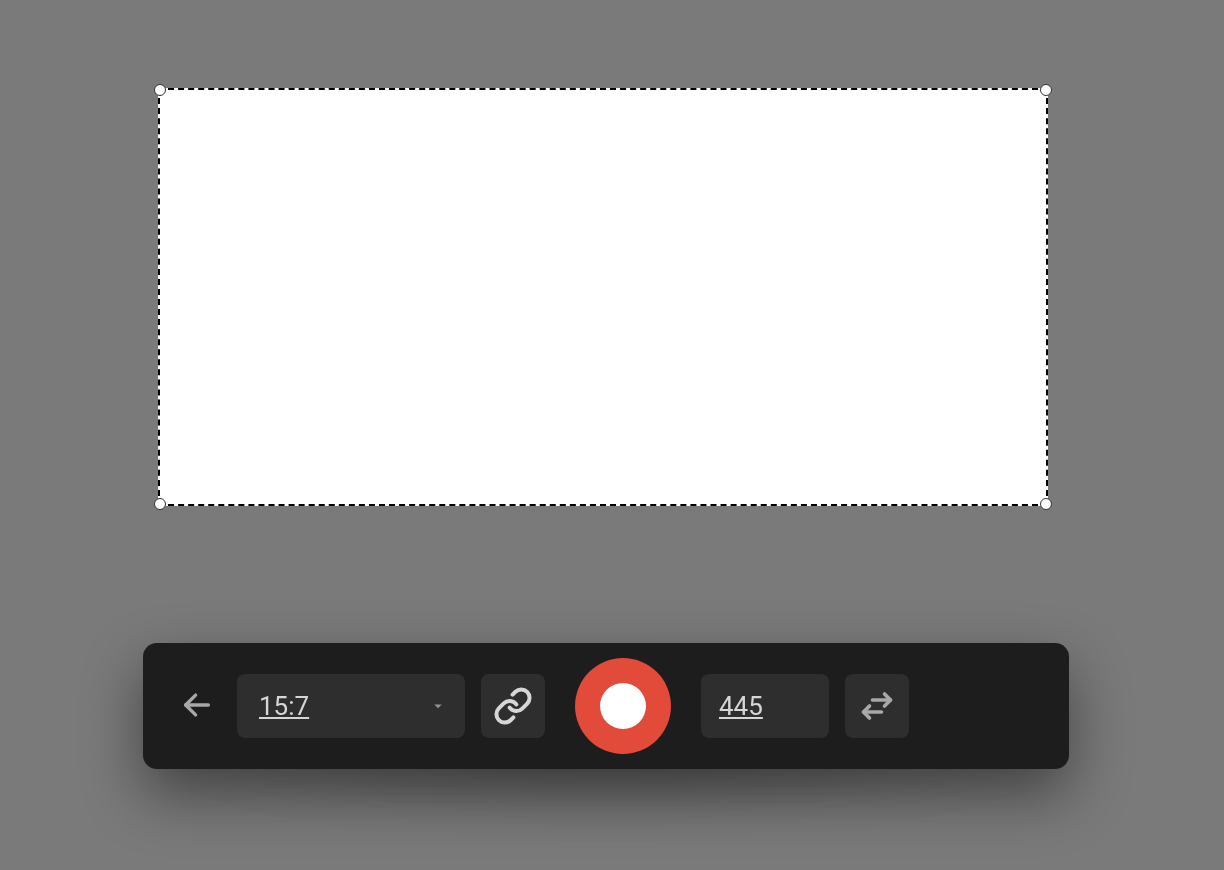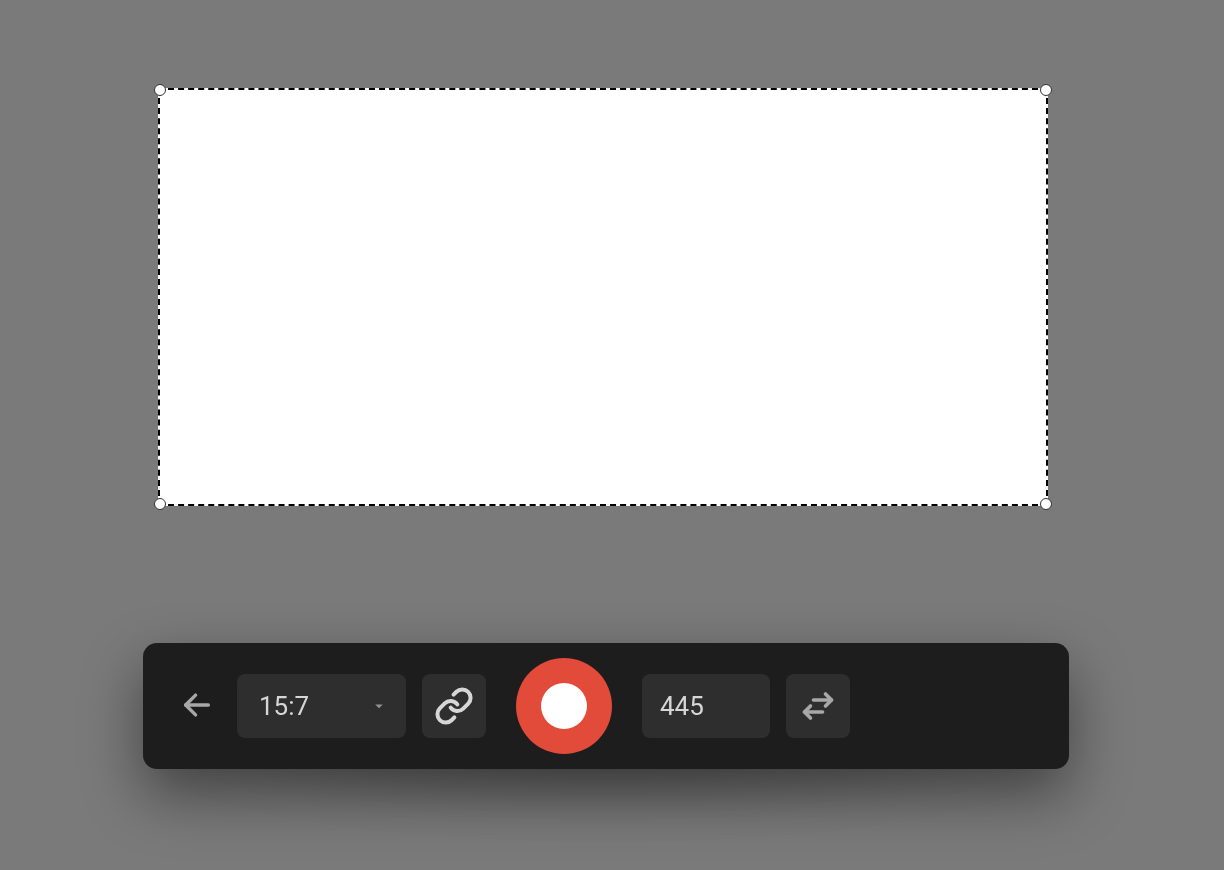--- a/index.html
+++ b/index.html
@@ -82,24 +82,25 @@
     border-radius: 8px;
     height: 64px;
     display: flex;
     align-items: center;
     color: #d6d6d6;
     font-size: 26px;
     border: none;
   }
 
   .ratio-select {
-    width: 169px;
+    width: 228px;
     padding: 0 18px 0 22px;
     justify-content: space-between;
     cursor: pointer;
+    text-decoration: underline;
   }
   .ratio-select .caret { opacity: 0.6; }
   .ratio-select .caret svg { width: 18px; height: 18px; display: block; }
 
   .link-btn {
     width: 64px;
     justify-content: center;
     cursor: pointer;
   }
   .link-btn svg { width: 40px; height: 40px; display: block; }
@@ -123,20 +124,21 @@
     border-radius: 50%;
     background: #fff;
   }
 
   .dim-input {
     width: 128px;
     padding: 0 18px;
     justify-content: flex-start;
     font-family: inherit;
     outline: none;
+    text-decoration: underline;
   }
 
   .swap-btn {
     width: 64px;
     justify-content: center;
     cursor: pointer;
   }
   .swap-btn svg { width: 36px; height: 36px; display: block; }
 </style>
 </head>

